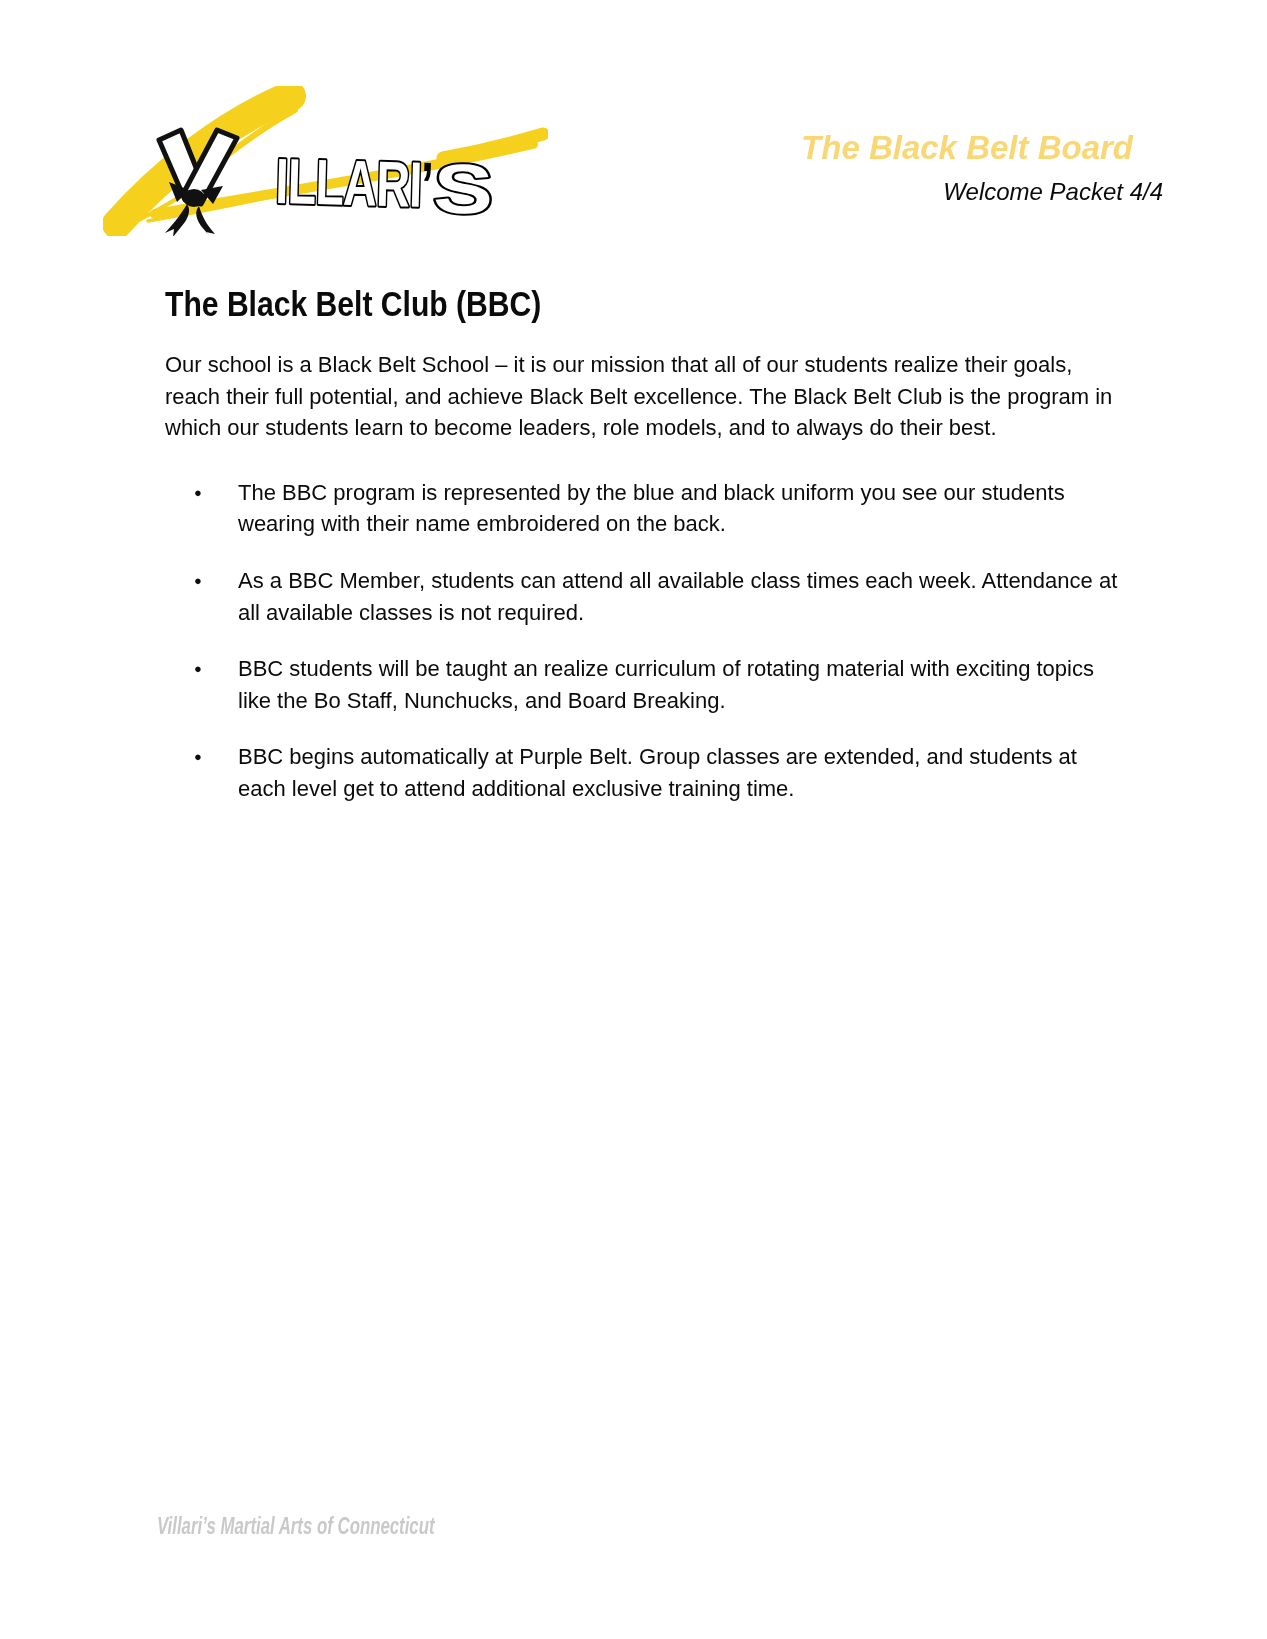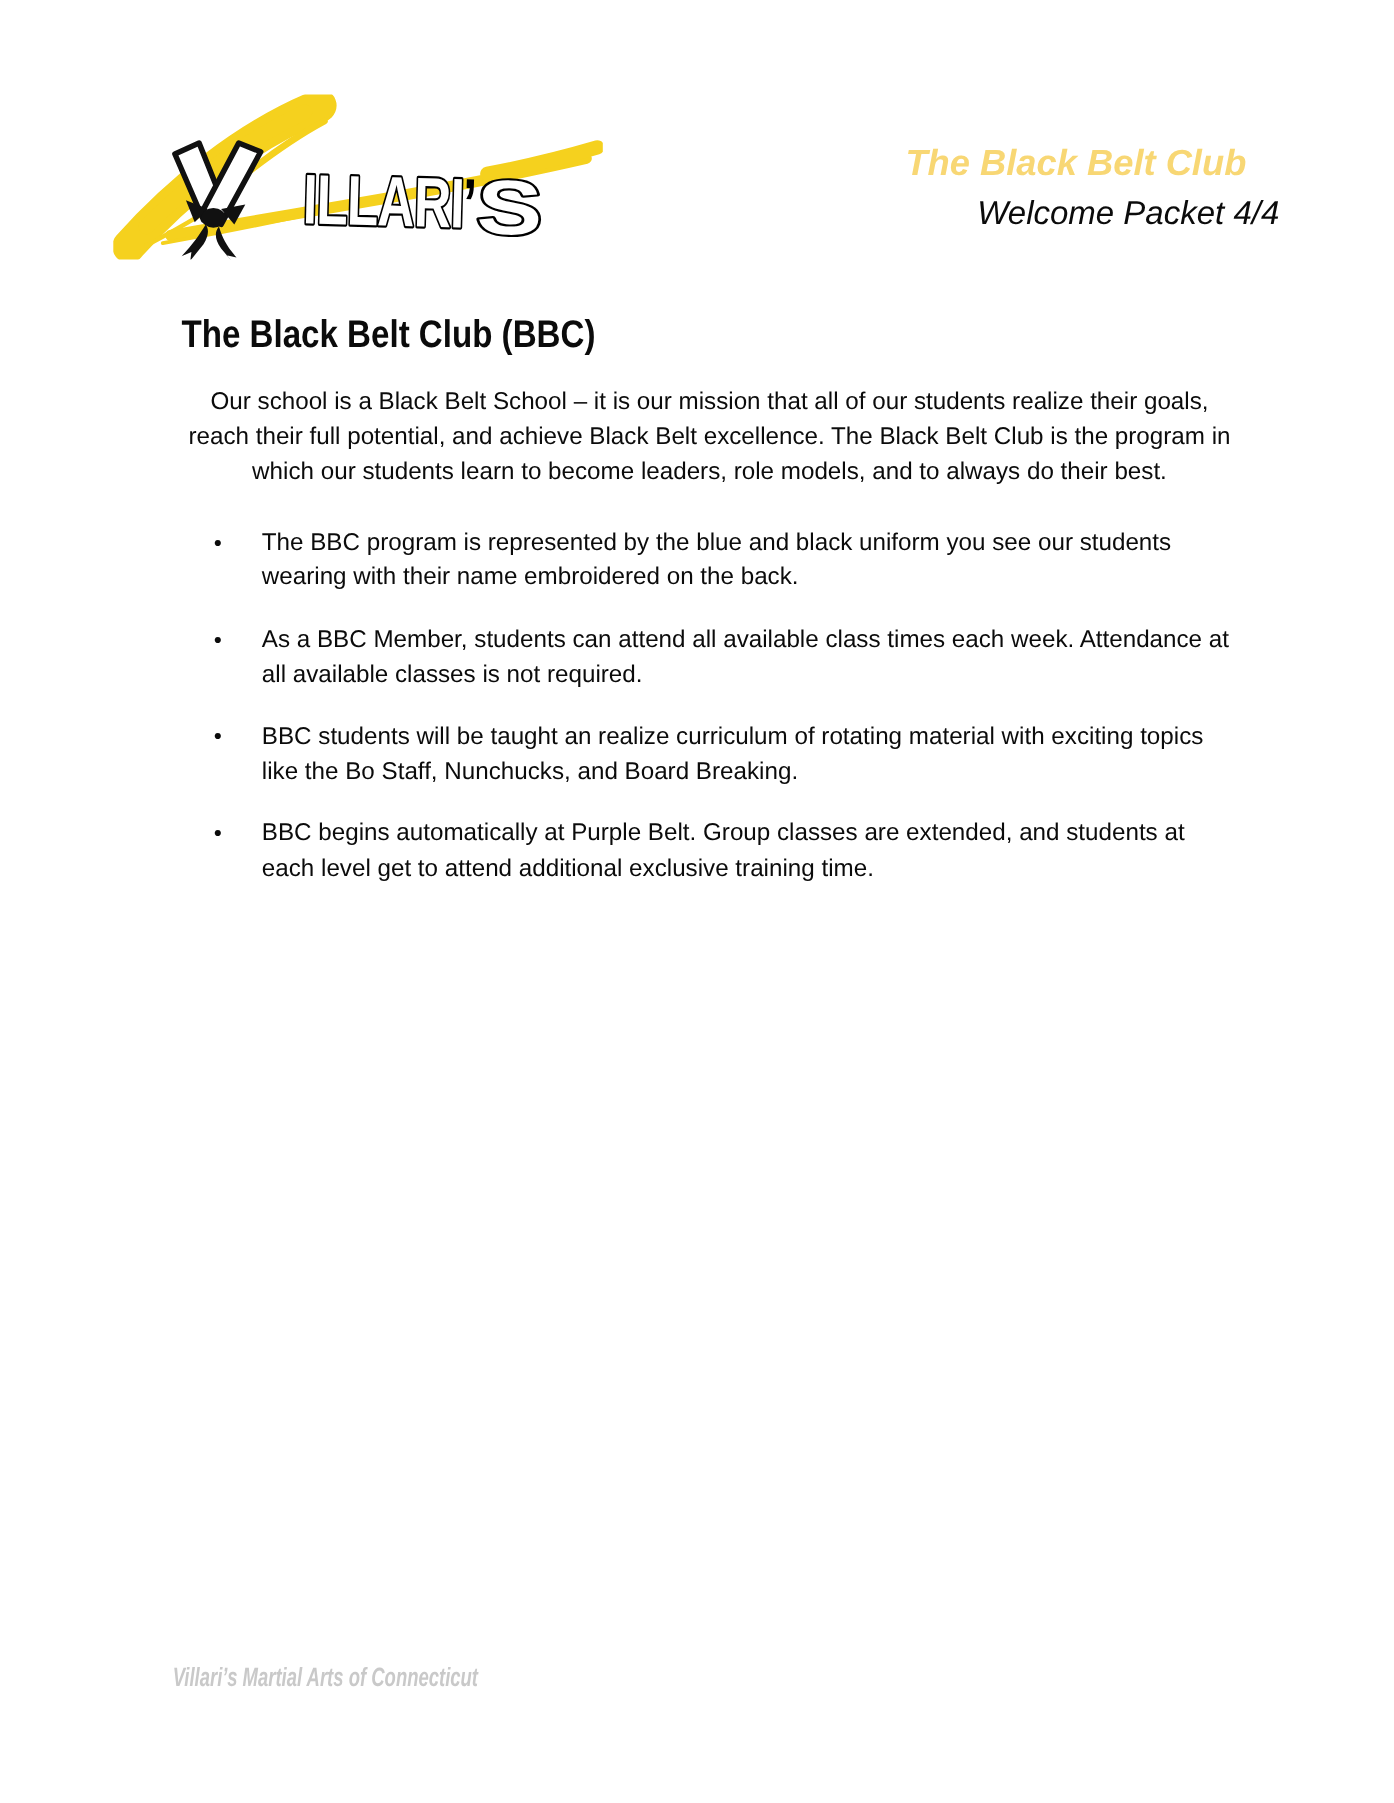--- a/index.html
+++ b/index.html
@@ -11,28 +11,28 @@
   html,body{margin:0;padding:0;background:#ffffff;}
   .page{
     position:relative;width:1267px;height:1639px;background:#fff;overflow:hidden;
     font-family:"Liberation Sans","DejaVu Sans",sans-serif;color:var(--text-color);
   }
   .logo{position:absolute;left:103px;top:86px;width:445px;height:150px;}
   .hdr-title{
     position:absolute;top:129px;right:134px;font-size:33px;font-style:italic;font-weight:bold;
     color:var(--title-yellow);white-space:nowrap;
   }
-  .hdr-sub{position:absolute;top:178px;right:104px;font-size:30px;font-style:italic;white-space:nowrap;}
+  .hdr-sub{position:absolute;top:178px;right:104px;font-size:24px;font-style:italic;white-space:nowrap;}
   .content{position:absolute;left:165px;top:283px;width:960px;}
   h1.doc-heading{
     margin:0;font-size:35px;line-height:42px;font-weight:bold;white-space:nowrap;
     transform:scaleX(.86);transform-origin:left center;
   }
   .body-text{font-size:22px;line-height:31.6px;}
-  p.intro{margin:24px 0 0;text-align:center;}
+  p.intro{margin:24px 0 0;}
   ul.bbc-list{list-style:none;margin:33px 0 0;padding:0;}
   ul.bbc-list li{position:relative;padding-left:73px;margin:0 0 25px;}
   ul.bbc-list li::before{content:"●";position:absolute;left:29px;top:0;font-size:13px;line-height:31.6px;color:var(--text-color);}
   p.closing{margin:0;}
   .footer{
     position:absolute;left:157px;top:1512px;font-size:24px;font-style:italic;font-weight:bold;
     color:var(--footer-gray);transform:scaleX(.7);transform-origin:left center;white-space:nowrap;
   }
   
   .yl{fill:none;stroke:var(--logo-yellow);stroke-linecap:round;}
@@ -70,21 +70,21 @@
         <path class="knot" d="M96 120 C 99 130, 103 138, 112 148 L103 146 L110 154 L98 140 C 92 131, 92 125, 96 120 Z"></path>
       </g>
       <g transform="rotate(1.5 172 117)">
         <text class="wm" transform="translate(172 117) scale(0.73 1)" font-size="64" letter-spacing="-1">ILLARI</text>
         <text class="apos" transform="translate(317 117) scale(0.73 1)" font-size="64">’</text>
         <text class="wm" transform="translate(330 122) scale(1.28 1)" font-size="70">S</text>
       </g>
     </svg>
   </div>
 
-  <div class="hdr-title">The Black Belt Club</div>
+  <div class="hdr-title">The Black Belt Board</div>
   <div class="hdr-sub">Welcome Packet 4/4</div>
 
   <div class="content">
     <h1 class="doc-heading">The Black Belt Club (BBC)</h1>
 
     <p class="intro body-text">Our school is a Black Belt School – it is our mission that all of our students realize their goals, reach their full potential, and achieve Black Belt excellence. The Black Belt Club is the program in which our students learn to become leaders, role models, and to always do their best.</p>
 
     <ul class="bbc-list body-text">
       <li>The BBC program is represented by the blue and black uniform you see our students wearing with their name embroidered on the back.</li>
       <li>As a BBC Member, students can attend all available class times each week. Attendance at all available classes is not required.</li>

